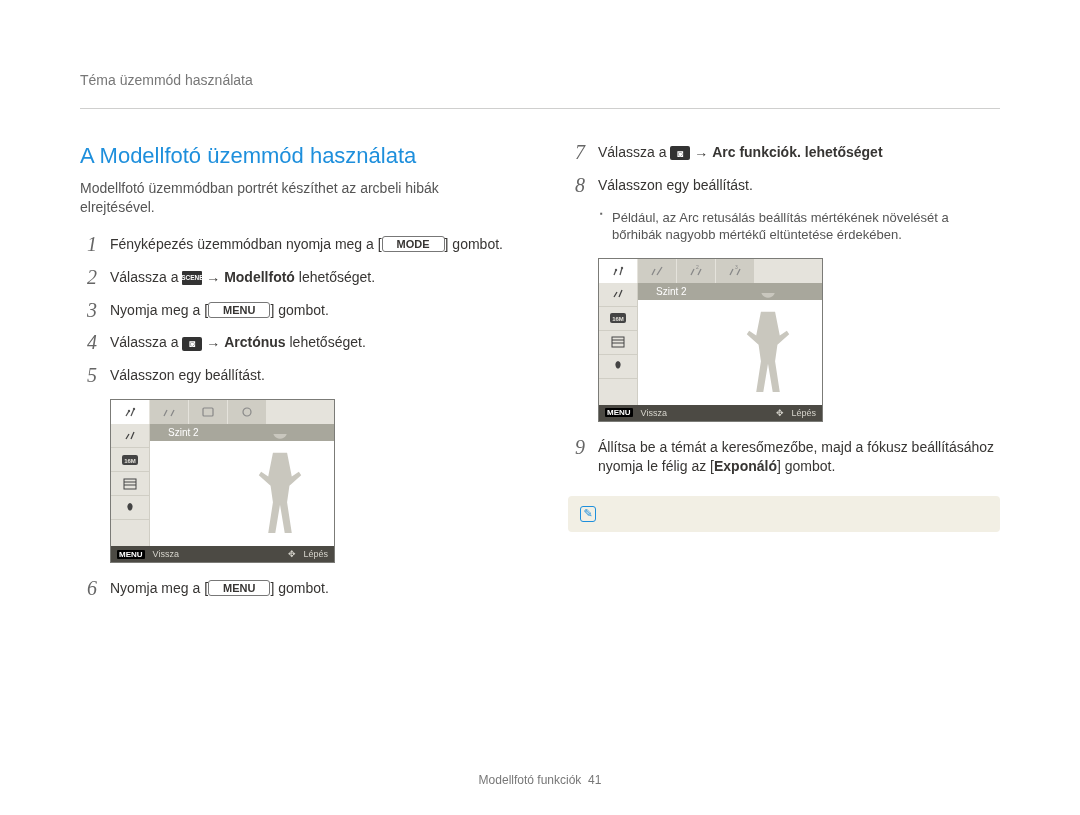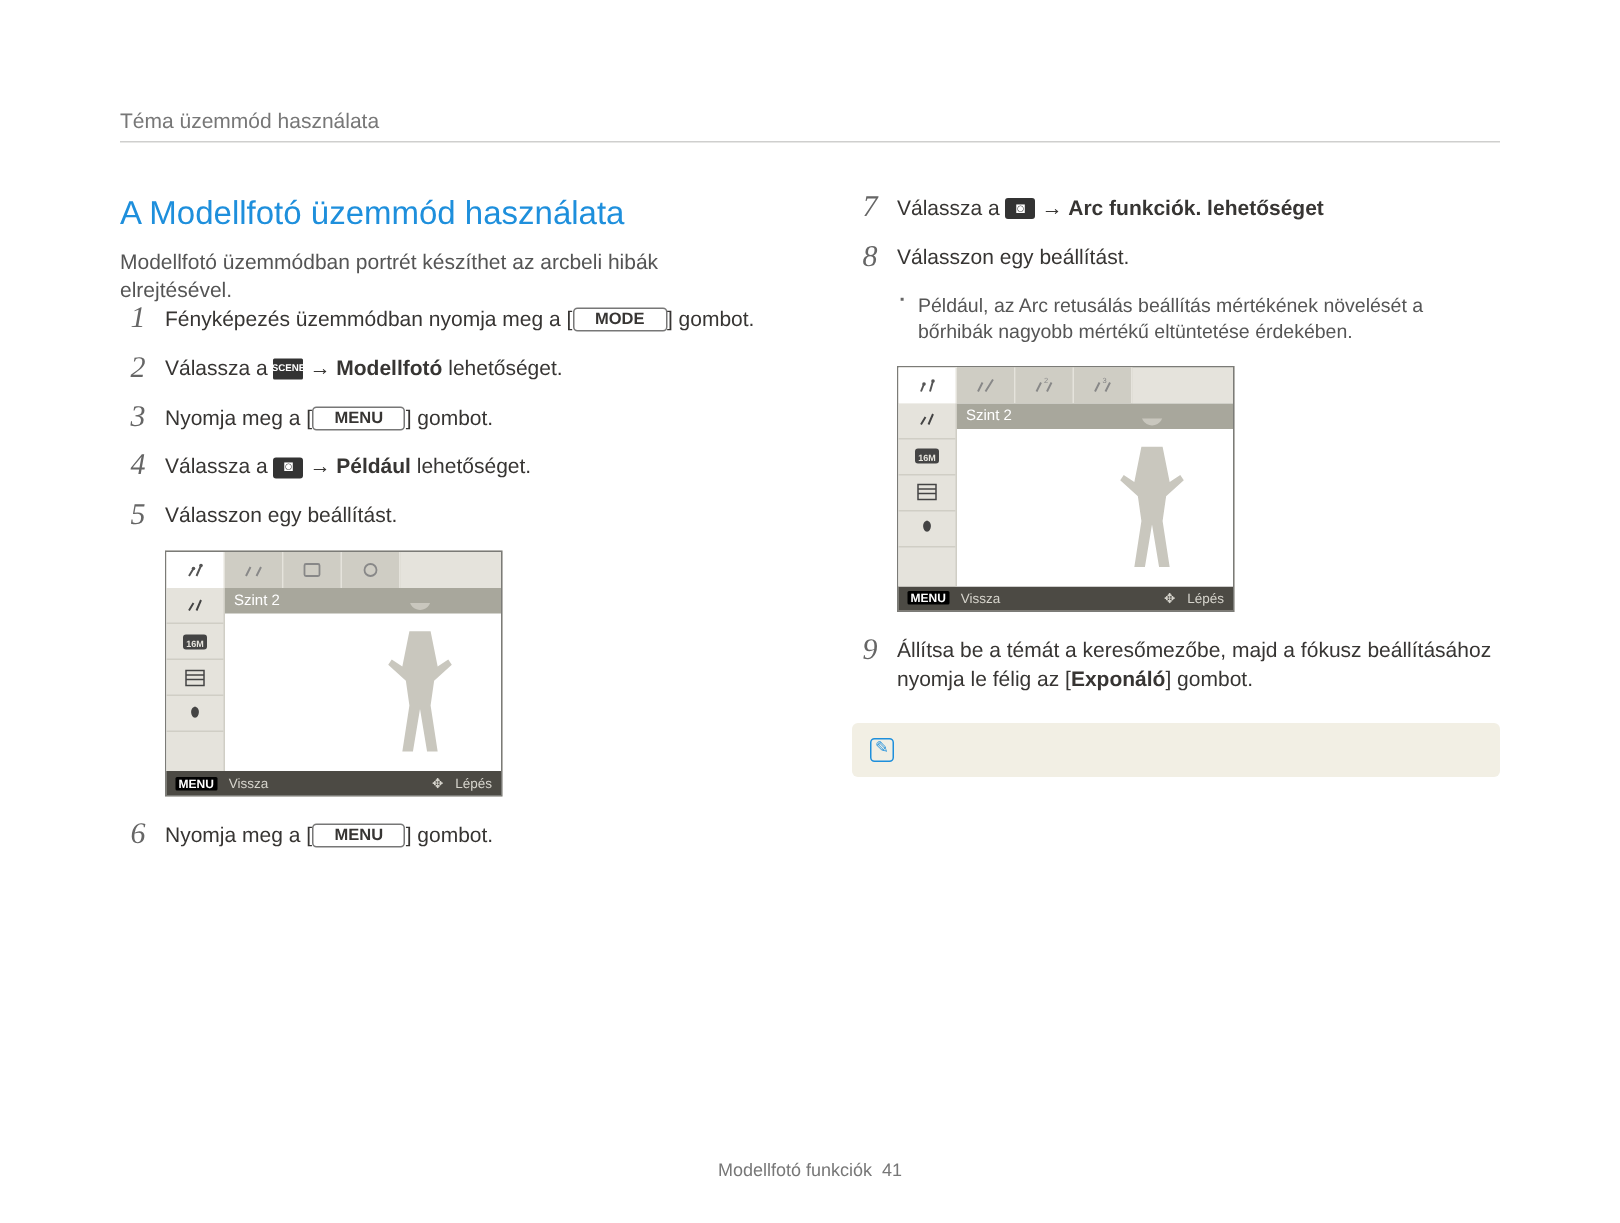--- a/index.html
+++ b/index.html
@@ -9,36 +9,36 @@
     color: #373533;
     width: 1080px;
     height: 815px;
     position: relative;
     padding: 72px 80px 0 80px;
     font-size: 14px;
   }
   .header {
     color: #777;
     font-size: 14px;
-    padding-bottom: 6px;
+    padding-bottom: 20px;
     border-bottom: 1px solid #cfcfce;
     margin-bottom: 34px;
   }
   .columns {
     display: flex;
     gap: 56px;
   }
   .col { flex: 1 1 50%; }
   .section-title {
     color: #1e8fdc;
     font-size: 22px;
     font-weight: 500;
     margin-bottom: 10px;
   }
-  .intro { font-size: 14px; color: #555; line-height: 1.35; }
+  .intro { font-size: 14px; color: #555; line-height: 1.35; margin-bottom: 18px; }
   .step { position: relative; padding-left: 30px; margin-bottom: 14px; line-height: 1.35; }
   .step-num {
     position: absolute;
     left: 0; top: -4px;
     font-family: Georgia, 'Times New Roman', serif;
     font-style: italic;
     font-size: 20px;
     color: #666;
     width: 24px;
     text-align: center;
@@ -124,21 +124,21 @@
   }
   .scr-right {
     flex: 1;
     position: relative;
     background: #fff;
   }
   .level-bar {
     background: #a8a79c;
     color: #fff;
     font-size: 10px;
-    padding: 3px 6px;
+    padding: 3px 18px;
   }
   .silhouette {
     position: absolute;
     right: 24px; top: 10px;
     width: 60px; height: 106px;
   }
   .scr-footer {
     display: flex;
     align-items: center;
     background: #4c4a44;
@@ -203,21 +203,21 @@
       <span>Válassza a </span><span class="icon-scene">SCENE</span><span> → </span><b>Modellfotó</b><span> lehetőséget.</span>
     </div>
 
     <div class="step">
       <span class="step-num">3</span>
       <span>Nyomja meg a </span>[<span class="kbd">MENU</span>]<span> gombot.</span>
     </div>
 
     <div class="step">
       <span class="step-num">4</span>
-      <span>Válassza a </span><span class="icon-cam">◙</span><span> → </span><b>Például</b><span> lehetőséget.</span>
+      <span>Válassza a </span><span class="icon-cam">◙</span><span> → </span><b>Arctónus</b><span> lehetőséget.</span>
     </div>
 
     <div class="step">
       <span class="step-num">5</span>
       <span>Válasszon egy beállítást.</span>
     </div>
 
     <div class="screenshot">
       <div class="scr-toprow">
         <div class="tab active">

